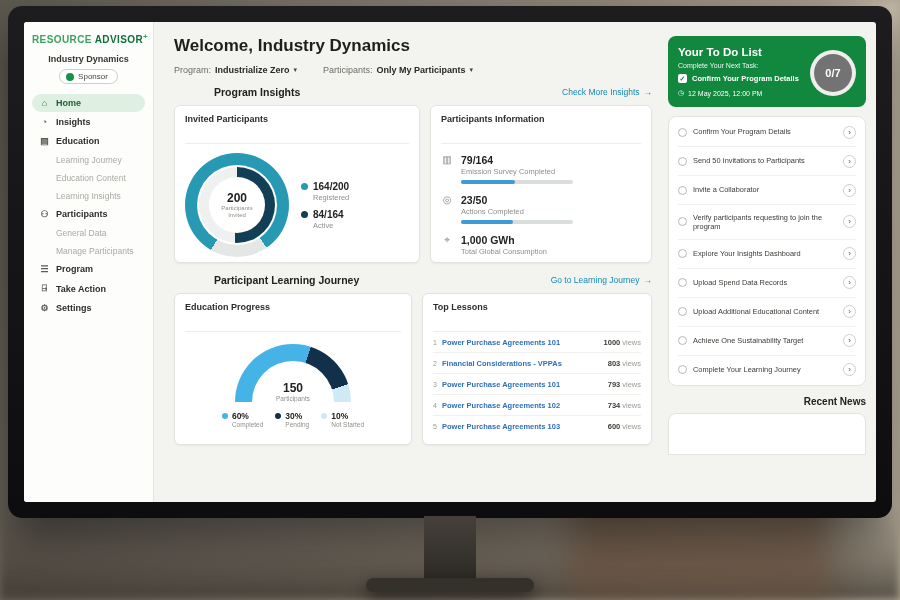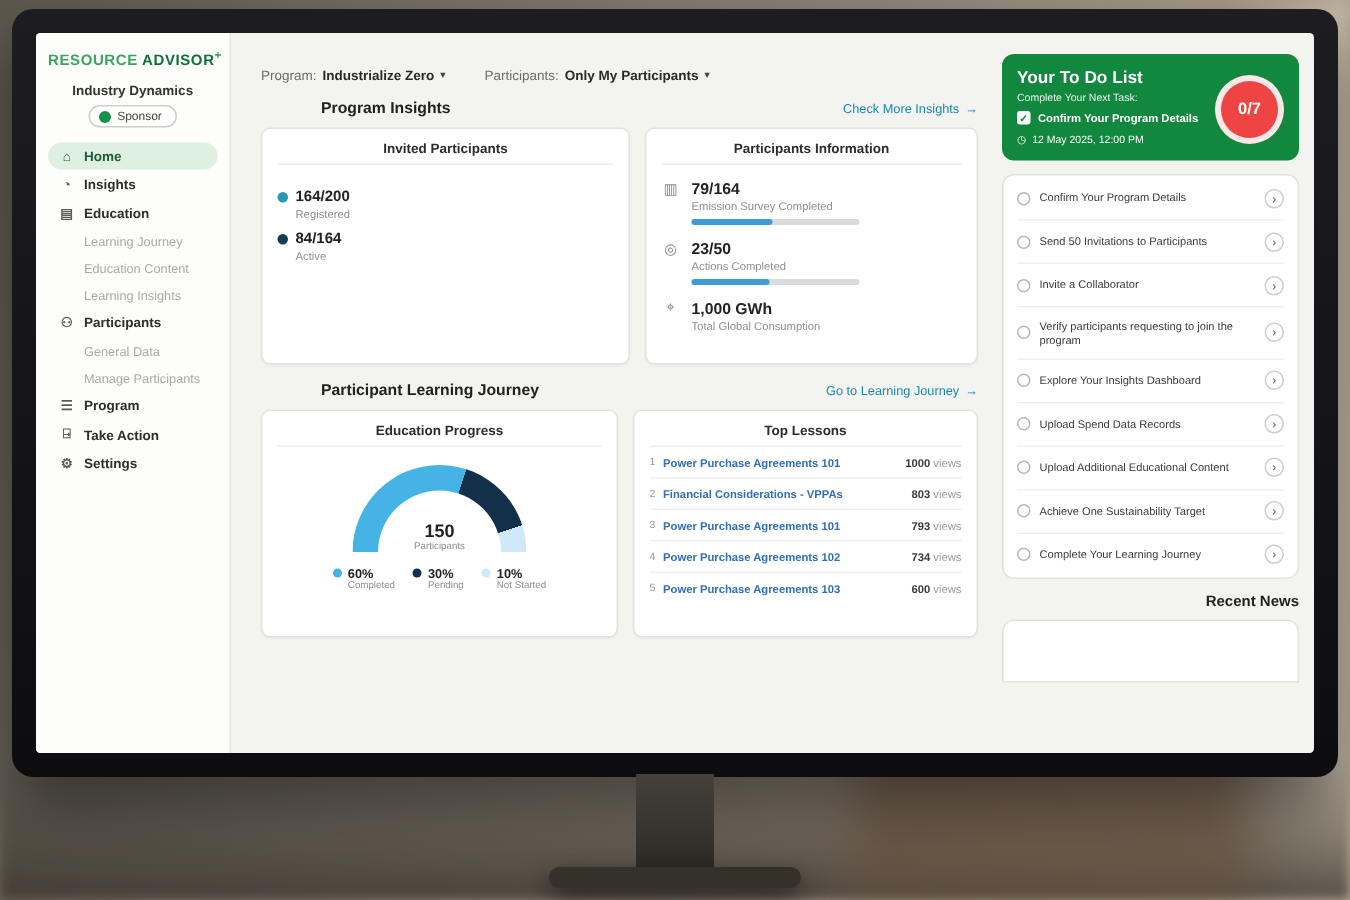--- a/index.html
+++ b/index.html
@@ -45,21 +45,21 @@
   .welcome { font-size:17px; font-weight:bold; color:#1e1e1b; }
   .filters { display:flex; gap:26px; margin-top:9px; font-size:9px; color:#6d6d67; align-items:center; }
   .filter { display:flex; align-items:center; cursor:pointer; }
   .filter-value { font-weight:bold; color:#292926; margin-left:4px; }
   .chev { font-size:7px; color:#44443f; margin-left:4px; }
   .section-head { display:flex; justify-content:space-between; align-items:center; margin-top:11px; }
   .section-title { font-size:10.5px; font-weight:bold; color:#22221e;padding-left:40px; }
   .section-link { font-size:8.5px; font-weight:normal; color:#1589b4; cursor:pointer; display:flex; gap:4px; align-items:center; }
   .cards { display:flex; gap:10px; margin-top:7px; }
   .card { background:#fff; border:1px solid #e3e3de; border-radius:6px; box-shadow:0 1px 2px rgba(0,0,0,0.05); padding:8px 10px; }
-  .card-title { font-size:9px; font-weight:bold; color:#2c2c28; padding-bottom:5px; border-bottom:1px solid #ecece8;text-align:center; }
+  .card-title { font-size:9px; font-weight:bold; color:#2c2c28; padding-bottom:19px; border-bottom:1px solid #ecece8; }
 
   .card-invited { width:246px; height:158px; }
   .donut-wrap { display:flex; align-items:center; gap:12px; margin-top:9px; }
   .donut { position:relative; width:104px; height:104px; flex:none; }
   .donut-outer { position:absolute; inset:0; border-radius:50%; }
   .ring-gap { position:absolute; inset:12px; border-radius:50%; background:#fff; }
   .donut-inner { position:absolute; inset:14px; border-radius:50%; }
   .donut-hole { position:absolute; inset:24px; border-radius:50%; background:#fff; display:flex;
     flex-direction:column; align-items:center; justify-content:center; text-align:center; }
   .hole-value { font-size:12px; font-weight:bold; color:#222; }
@@ -102,21 +102,21 @@
   
   .todo-panel { width:212px; min-width:212px; padding:14px 10px 0 4px; overflow:hidden; }
   .todo-green { background:#12873e; border-radius:8px; padding:10px; color:#fff; position:relative; }
   .todo-title { font-size:11.5px; font-weight:bold; }
   .todo-sub { font-size:7px; margin-top:4px; opacity:0.92; }
   .todo-next { display:flex; gap:5px; margin-top:5px; font-size:7.5px; font-weight:bold; align-items:center; width:130px; }
   .chk { width:9px; height:9px; background:#fff; border-radius:2px; color:#12873e; font-size:7px;
     display:flex; align-items:center; justify-content:center; font-weight:bold; flex:none; cursor:pointer; }
   .todo-date { display:flex; gap:4px; margin-top:6px; font-size:7px; align-items:center; }
   .todo-ring { position:absolute; right:10px; top:14px; width:46px; height:46px; border-radius:50%;
-    border:4px solid rgba(255,255,255,0.88); background:#ef4444; display:flex; align-items:center;
+    border:4px solid rgba(255,255,255,0.88); background:#737373; display:flex; align-items:center;
     justify-content:center; font-weight:bold; font-size:11px; color:#fff; }
   .todo-card { background:#fff; border:1px solid #e3e3de; border-radius:8px; margin-top:9px; padding:1px 9px; }
   .task { display:flex; align-items:center; gap:6px; padding:7.5px 0; border-bottom:1px solid #efefeb; cursor:pointer; }
   .task-check { width:9px; height:9px; border:1px solid #b9b9b2; border-radius:50%; flex:none; cursor:pointer; }
   .task-label { font-size:7.4px; color:#3a3a35; flex:1; line-height:1.25; }
   .task-go { width:13px; height:13px; border:1px solid #cfcfc8; border-radius:50%; display:flex;
     align-items:center; justify-content:center; color:#55554f; font-size:8px; flex:none; cursor:pointer; }
   .collapse { text-align:center; padding:7px 0 6px; font-size:8px; font-weight:bold; color:#12813c; cursor:pointer; }
   .news-title { font-size:10px; font-weight:bold; color:#22221e; margin-top:10px;text-align:right; }
   .news-card { height:42px; background:#fff; border:1px solid #e3e3de; border-radius:8px 8px 0 0; margin-top:6px; }
@@ -170,20 +170,21 @@
               <span>Take Action</span>
             </div>
           <div class="nav-item">
               <span class="icon">⚙</span>
               <span>Settings</span>
             </div>
         </nav>
       </aside>
 
       <main class="main">
+        <div class="welcome">Welcome, Industry Dynamics</div>
         <div class="filters">
           <div class="filter">
             <span>Program:</span>
             <span class="filter-value">Industrialize Zero</span>
             <span class="chev">▾</span>
           </div>
           <div class="filter">
             <span>Participants:</span>
             <span class="filter-value">Only My Participants</span>
             <span class="chev">▾</span>
@@ -195,20 +196,29 @@
           <span class="section-link">
               <span>Check More Insights</span>
               <span>→</span>
             </span>
         </div>
 
         <div class="cards">
           <div class="card card-invited">
             <div class="card-title">Invited Participants</div>
             <div class="donut-wrap">
+              <div class="donut">
+                <div class="donut-outer" style="background: conic-gradient(from 210deg, rgb(40, 153, 178) 0deg, rgb(40, 153, 178) 82%, rgb(227, 231, 230) 82%, rgb(227, 231, 230) 100%);"></div>
+                <div class="ring-gap"></div>
+                <div class="donut-inner" style="background: conic-gradient(rgb(18, 63, 85) 0deg, rgb(18, 63, 85) 51%, rgb(238, 241, 240) 51%, rgb(238, 241, 240) 100%);"></div>
+                <div class="donut-hole">
+                  <div class="hole-value">200</div>
+                  <div class="hole-label">Participants Invited</div>
+                </div>
+              </div>
               <div class="donut-legend">
                 <div class="legend-item">
                   <span class="dot" style="background: rgb(40, 153, 178);"></span>
                   <div>
                     <div class="legend-value">164/200</div>
                     <div class="legend-label">Registered</div>
                   </div>
                 </div>
                 <div class="legend-item">
                   <span class="dot" style="background: rgb(18, 63, 85);"></span>

